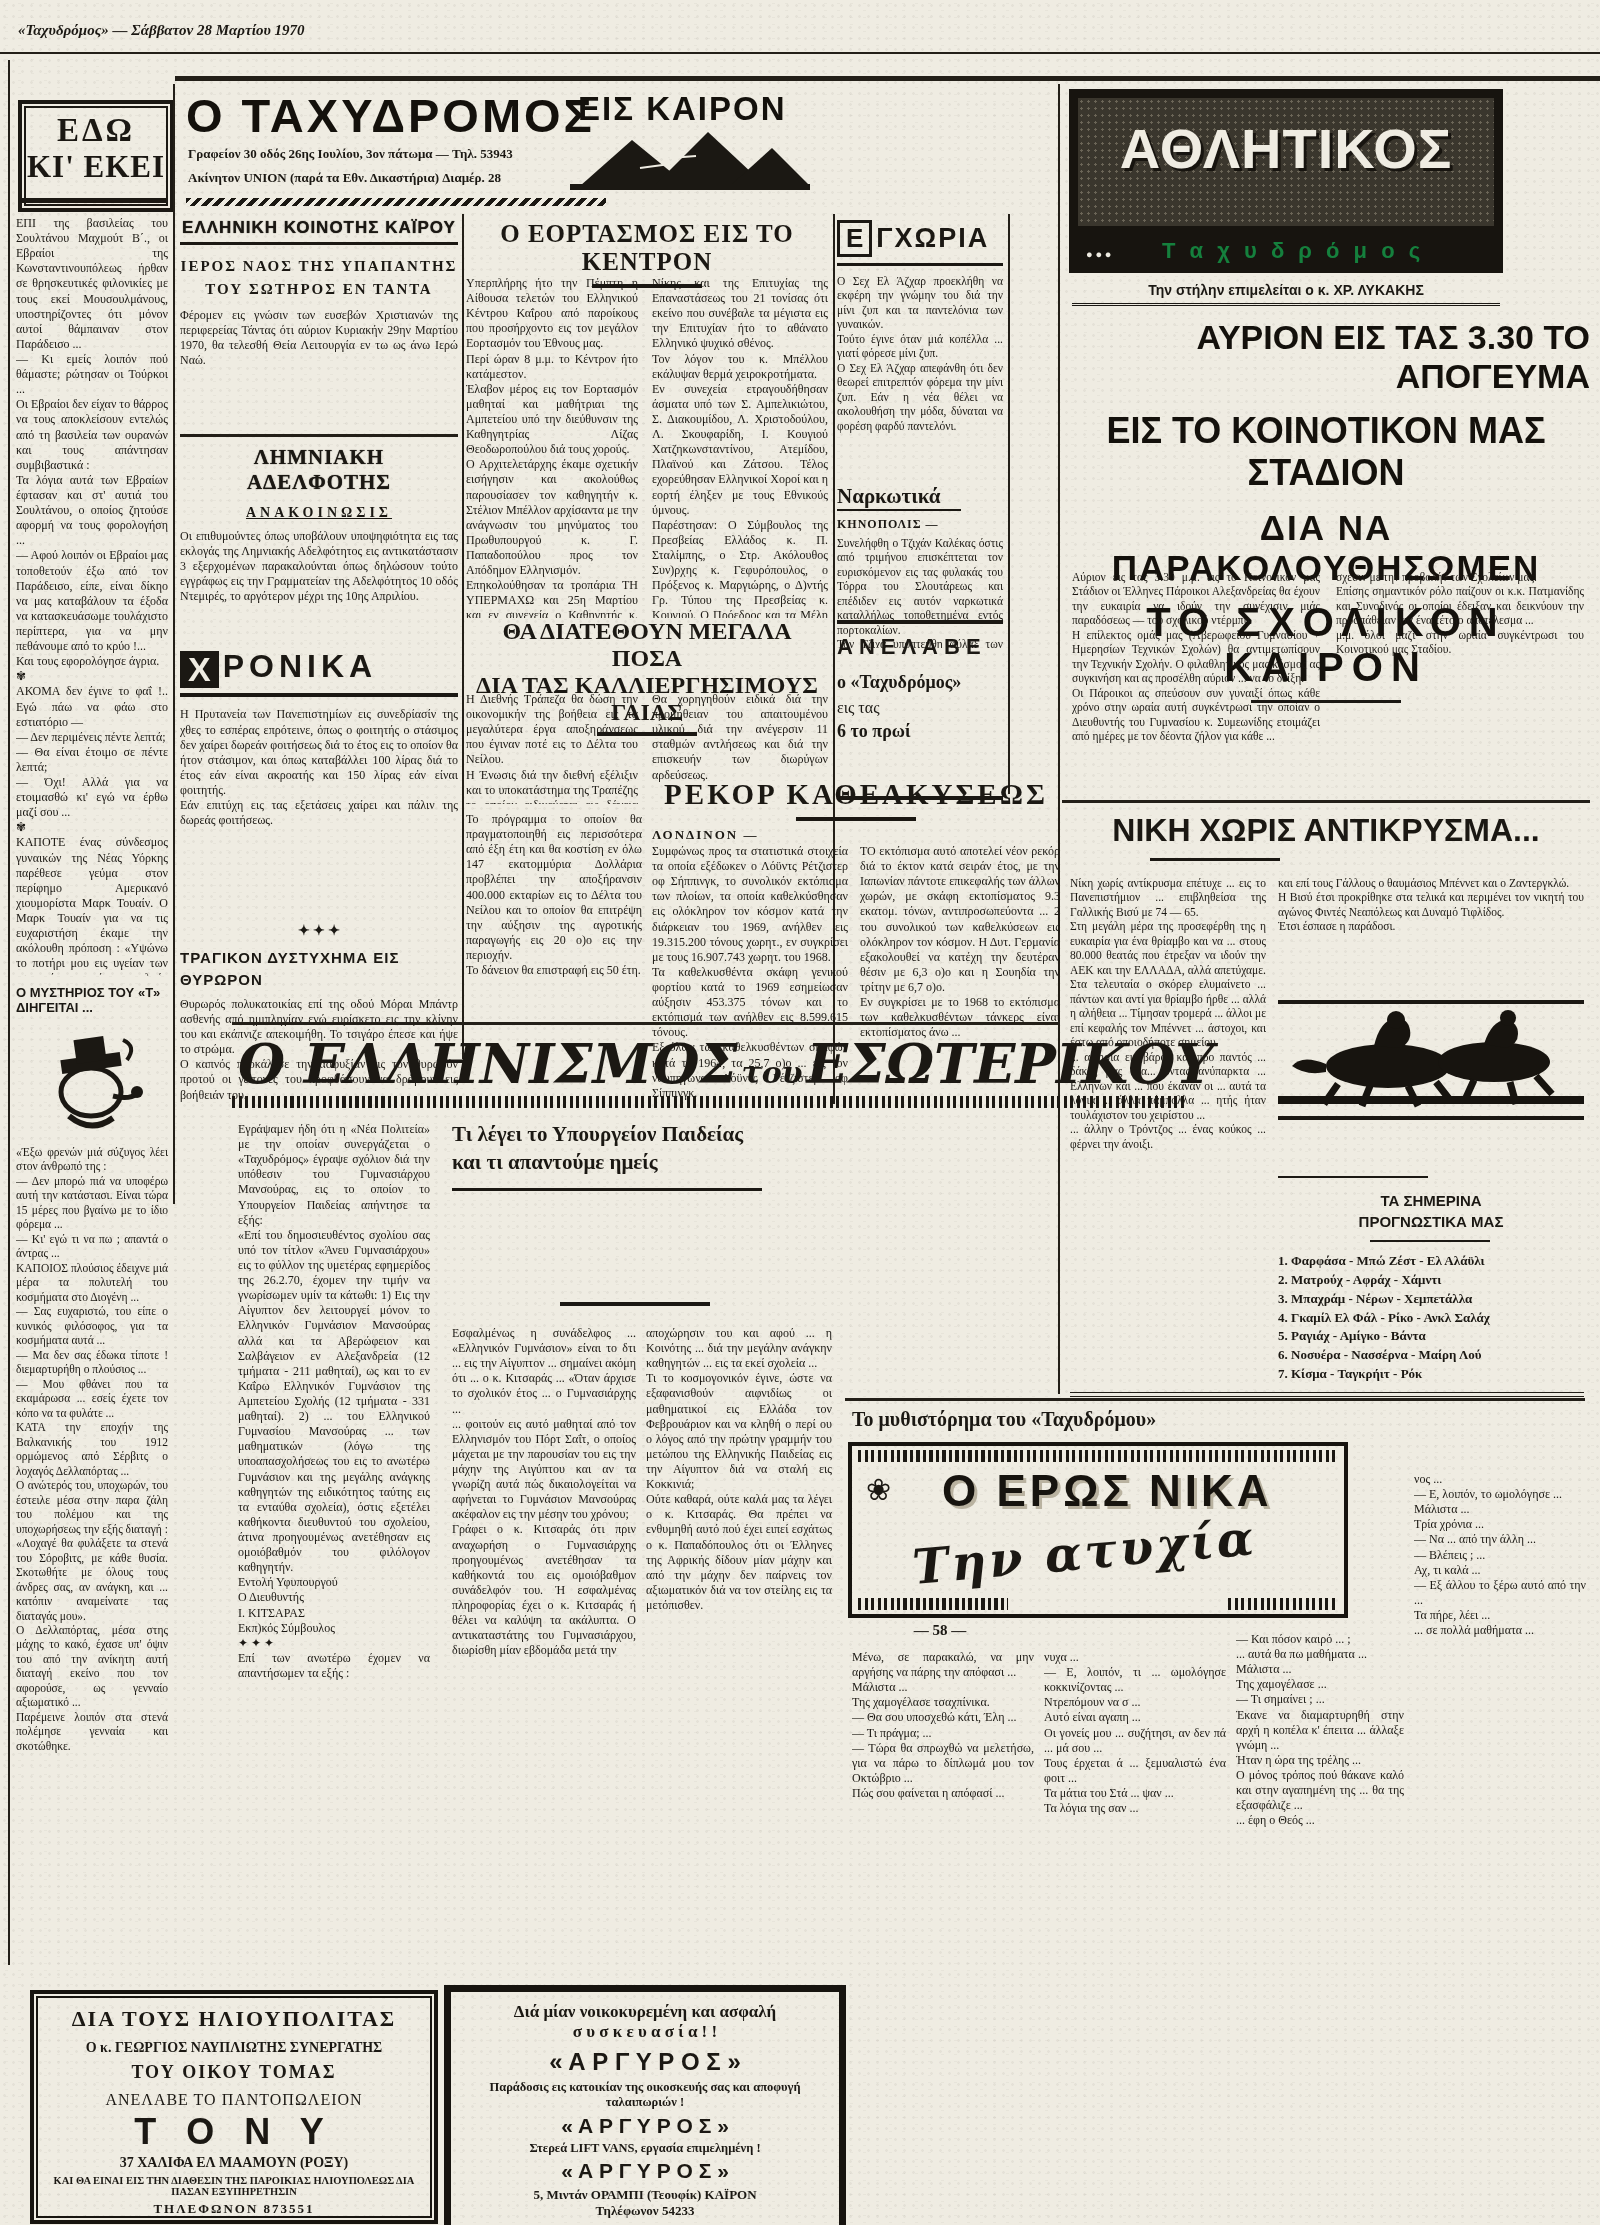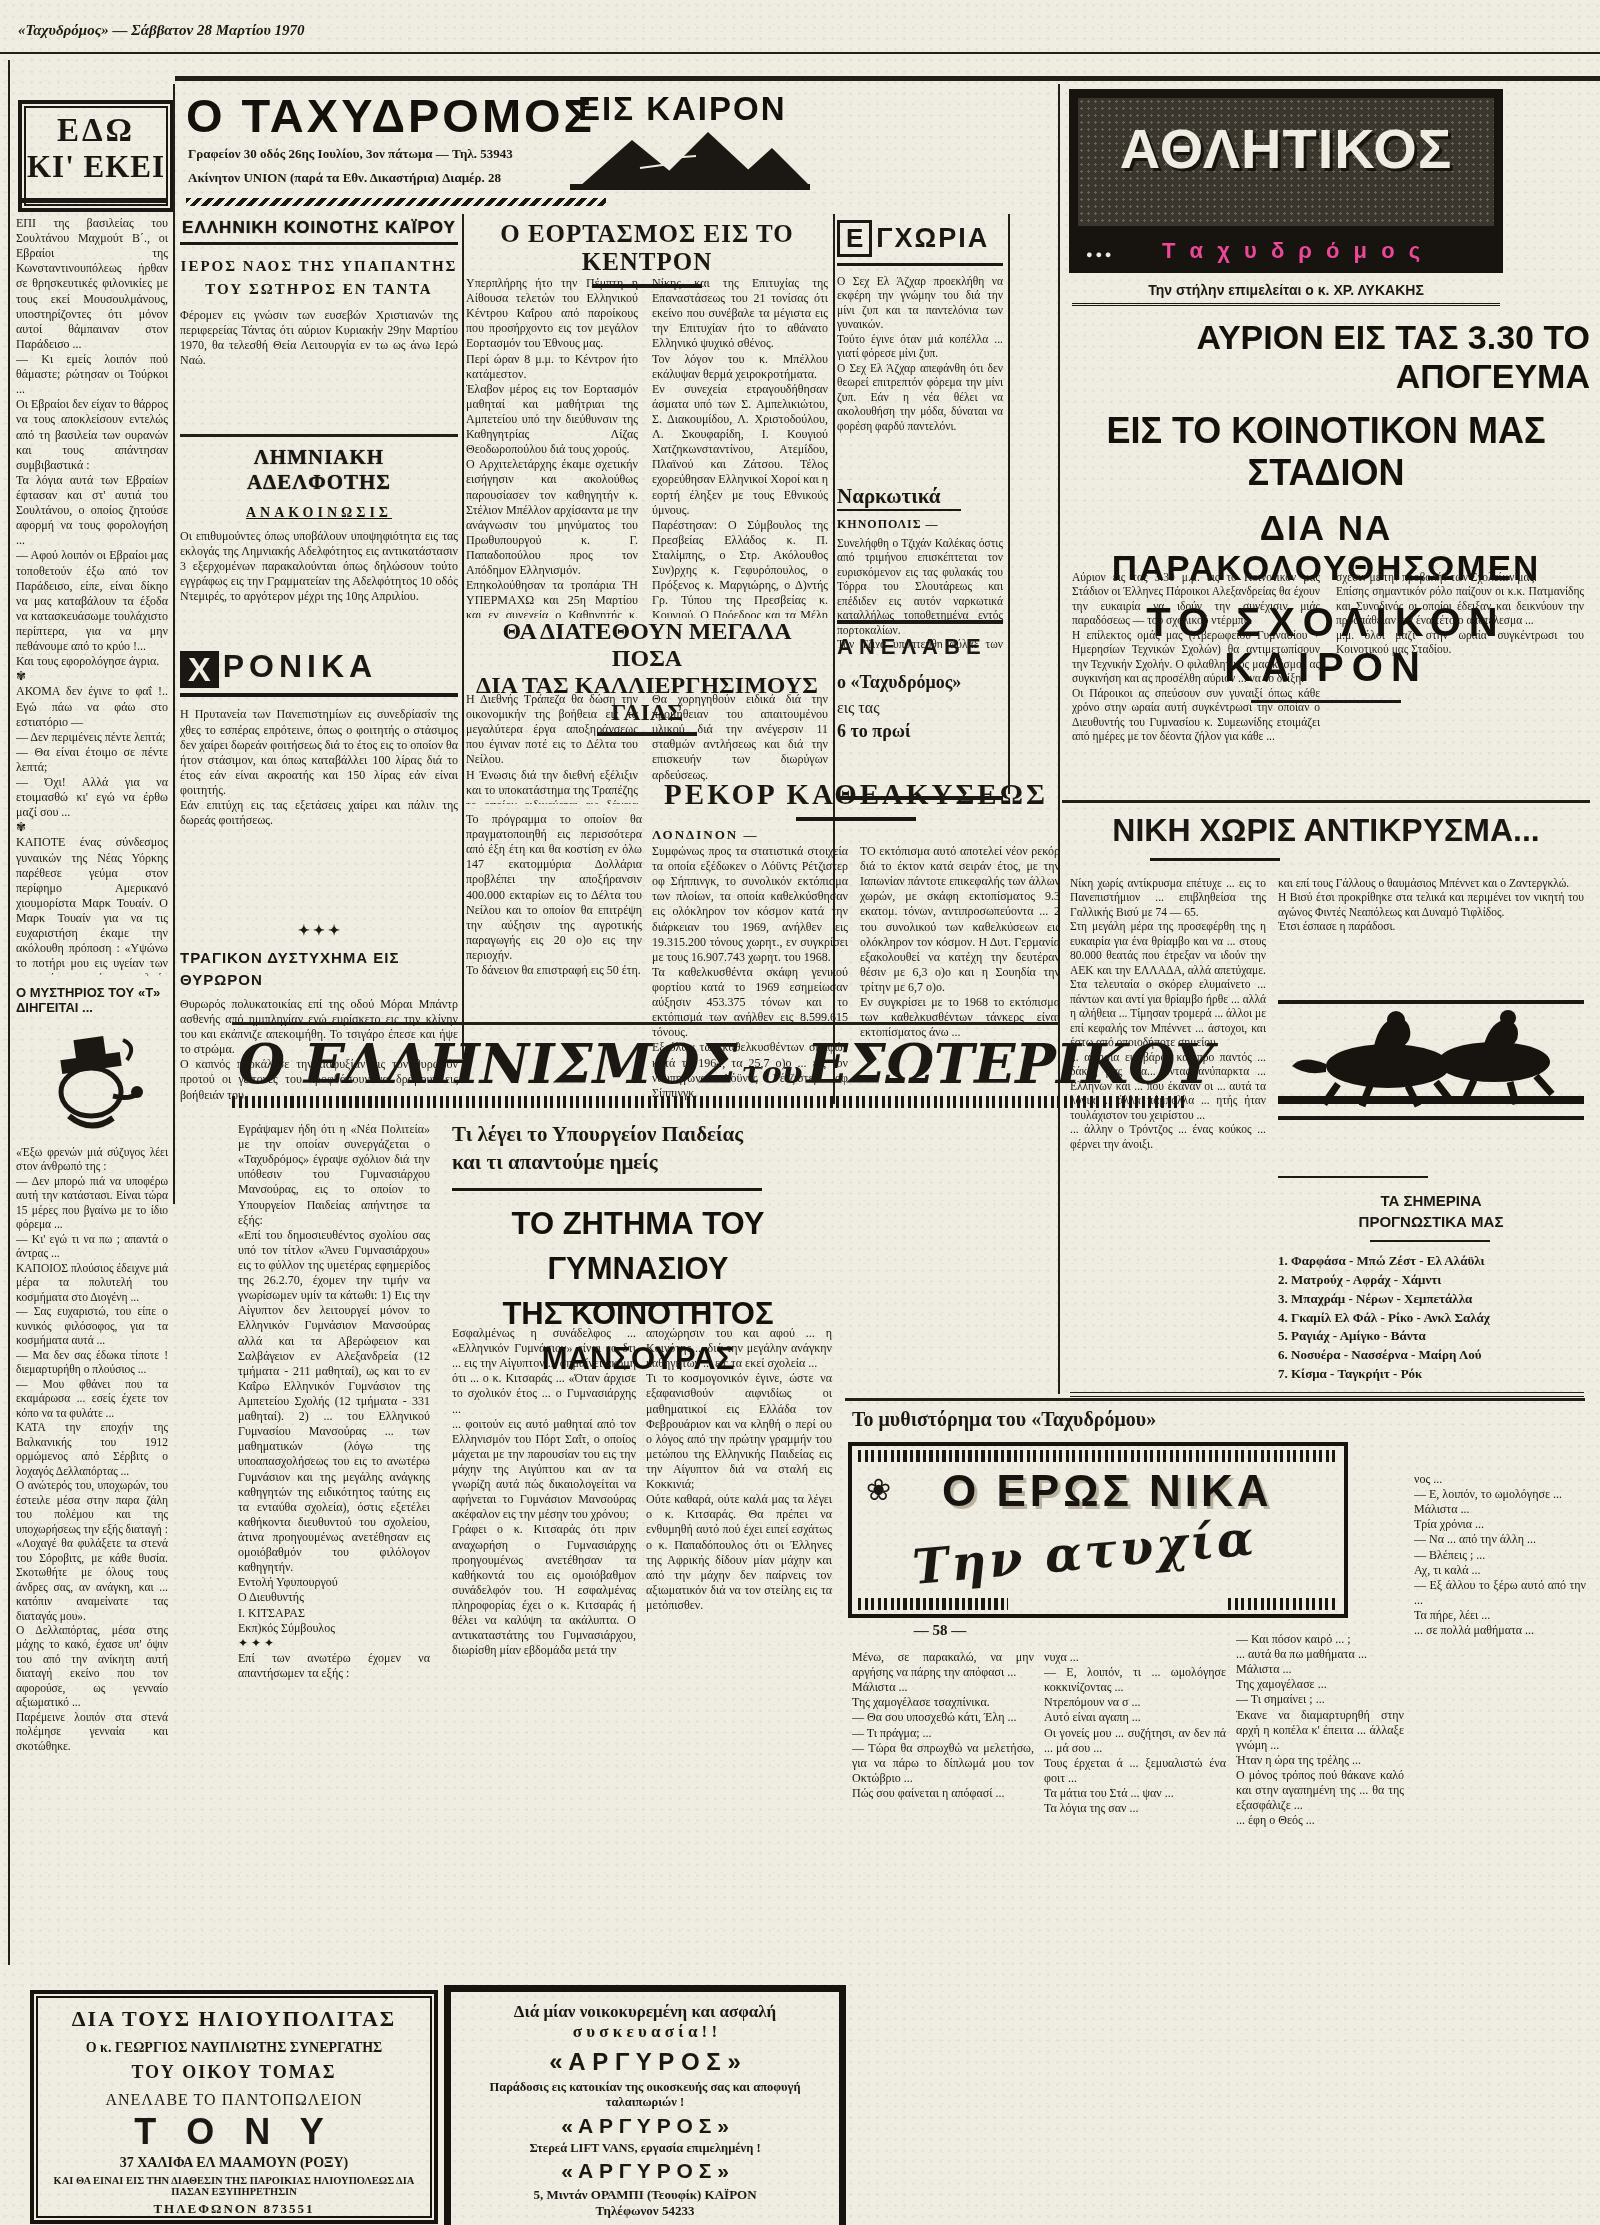--- a/index.html
+++ b/index.html
@@ -182,21 +182,21 @@
     <div class="b sans" style="font-size:22px;letter-spacing:6px;">ΑΝΕΛΑΒΕ</div>
     <div class="b" style="font-size:18px;margin-top:12px;">ο «Ταχυδρόμος»</div>
     <div style="font-size:16px;margin-top:6px;">εις τας</div>
     <div class="b" style="font-size:18px;margin-top:4px;">6 το πρωί</div>
   </div>
 
   <div class="abs" style="left:1072px;top:92px;width:428px;height:178px;background:#17140f;box-shadow:0 0 0 3px #17140f;">
     <div class="abs" style="left:6px;top:6px;right:6px;bottom:44px;background:#3a362d;background-image:radial-gradient(#6b6557 22%,transparent 24%);background-size:7px 7px;"></div>
     <div class="abs b sans c" style="left:0;top:24px;width:100%;font-size:56px;color:#efece2;letter-spacing:1px;text-shadow:3px 3px 0 #17140f;">ΑΘΛΗΤΙΚΟΣ</div>
     <div class="abs" style="left:14px;bottom:10px;color:#efece2;font-size:11px;">● ● ●</div>
-    <div class="abs b sans" style="left:90px;bottom:6px;color:#ec4899;font-size:22px;letter-spacing:4px;">Τ α χ υ δ ρ ό μ ο ς</div>
+    <div class="abs b sans" style="left:90px;bottom:6px;color:#15803d;font-size:22px;letter-spacing:4px;">Τ α χ υ δ ρ ό μ ο ς</div>
   </div>
   <div class="abs c b sans" style="left:1072px;top:282px;width:428px;font-size:14px;border-bottom:3px double #1b1813;padding-bottom:5px;">Την στήλην επιμελείται ο κ. ΧΡ. ΛΥΚΑΚΗΣ</div>
 
   <div class="abs c" style="left:1062px;top:318px;width:528px;">
     <div class="headline" style="font-size:34px;text-align:right;">ΑΥΡΙΟΝ ΕΙΣ ΤΑΣ 3.30 ΤΟ ΑΠΟΓΕΥΜΑ</div>
     <div class="headline" style="font-size:36px;margin-top:14px;">ΕΙΣ ΤΟ ΚΟΙΝΟΤΙΚΟΝ ΜΑΣ ΣΤΑΔΙΟΝ</div>
     <div class="headline" style="font-size:35px;margin-top:14px;letter-spacing:2px;">ΔΙΑ ΝΑ ΠΑΡΑΚΟΛΟΥΘΗΣΩΜΕΝ</div>
     <div class="headline" style="font-size:40px;margin-top:12px;letter-spacing:8px;">ΤΟ ΣΧΟΛΙΚΟΝ ΚΑΙΡΟΝ</div>
     <div class="underbar" style="width:150px;height:3px;margin:10px auto 0;"></div>
   </div>
@@ -263,24 +263,20 @@
 Ο Διευθυντής
 Ι. ΚΙΤΣΑΡΑΣ
 Εκπ)κός Σύμβουλος
 ✦ ✦ ✦
 Επί των ανωτέρω έχομεν να απαντήσωμεν τα εξής :</div>
   <div class="abs b" style="left:452px;top:1120px;width:384px;font-size:21px;line-height:1.35;">
     <span>Τι λέγει το Υπουργείον Παιδείας</span><br>
     <span>και τι απαντούμε ημείς</span>
   </div>
   <div class="underbar" style="position:absolute;left:452px;top:1188px;width:310px;height:3px;"></div>
-  <div class="abs c headline" style="left:440px;top:1202px;width:396px;font-size:31px;line-height:1.45;">
-    <span>ΤΟ ΖΗΤΗΜΑ ΤΟΥ ΓΥΜΝΑΣΙΟΥ</span><br>
-    <span>ΤΗΣ ΚΟΙΝΟΤΗΤΟΣ ΜΑΝΣΟΥΡΑΣ</span>
-  </div>
   <div class="underbar" style="position:absolute;left:560px;top:1302px;width:150px;height:4px;"></div>
   <div class="col" style="left:452px;top:1326px;width:184px;height:636px;">Εσφαλμένως η συνάδελφος ... «Ελληνικόν Γυμνάσιον» είναι το δτι ... εις την Αίγυπτον ... σημαίνει ακόμη ότι ... ο κ. Κιτσαράς ... «Όταν άρχισε το σχολικόν έτος ... ο Γυμνασιάρχης ...
 ... φοιτούν εις αυτό μαθηταί από τον Ελληνισμόν του Πόρτ Σαΐτ, ο οποίος μάχεται με την παρουσίαν του εις την μάχην της Αιγύπτου και αν τα γνωρίζη αυτά πώς δικαιολογείται να αφήνεται το Γυμνάσιον Μανσούρας ακέφαλον εις την μέσην του χρόνου;
 Γράφει ο κ. Κιτσαράς ότι πριν αναχωρήση ο Γυμνασιάρχης προηγουμένως ανετέθησαν τα καθήκοντά του εις ομοιόβαθμον συνάδελφόν του. Ή εσφαλμένας πληροφορίας έχει ο κ. Κιτσαράς ή θέλει να καλύψη τα ακάλυπτα. Ο αντικαταστάτης του Γυμνασιάρχου, διωρίσθη μίαν εβδομάδα μετά την</div>
   <div class="col" style="left:646px;top:1326px;width:186px;height:636px;">αποχώρησιν του και αφού ... η Κοινότης ... διά την μεγάλην ανάγκην καθηγητών ... εις τα εκεί σχολεία ...
 Τι το κοσμογονικόν έγινε, ώστε να εξαφανισθούν αιφνιδίως οι μαθηματικοί εις Ελλάδα τον Φεβρουάριον και να κληθή ο περί ου ο λόγος από την πρώτην γραμμήν του μετώπου της Ελληνικής Παιδείας εις την Αίγυπτον διά να σταλή εις Κοκκινιά;
 Ούτε καθαρά, ούτε καλά μας τα λέγει ο κ. Κιτσαράς. Θα πρέπει να ενθυμηθή αυτό πού έχει ειπεί εσχάτως ο κ. Παπαδόπουλος ότι οι Έλληνες της Αφρικής δίδουν μίαν μάχην και από την μάχην δεν παίρνεις τον αξιωματικόν διά να τον στείλης εις τα μετόπισθεν.</div>
 
   <div class="hrule" style="left:845px;top:1398px;width:740px;border-top-width:3px;"></div>
   <div class="abs b" style="left:852px;top:1408px;width:480px;font-size:20px;">Το μυθιστόρημα του «Ταχυδρόμου»</div>

